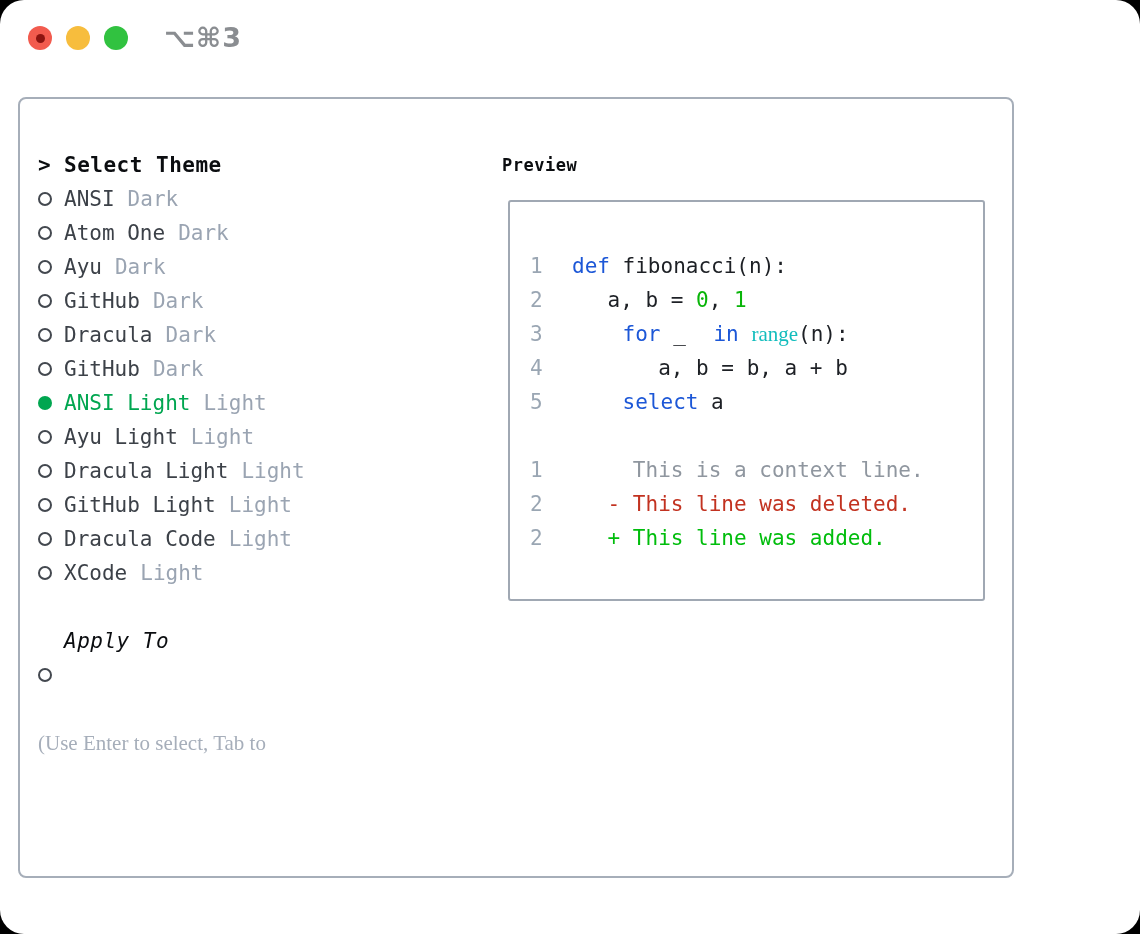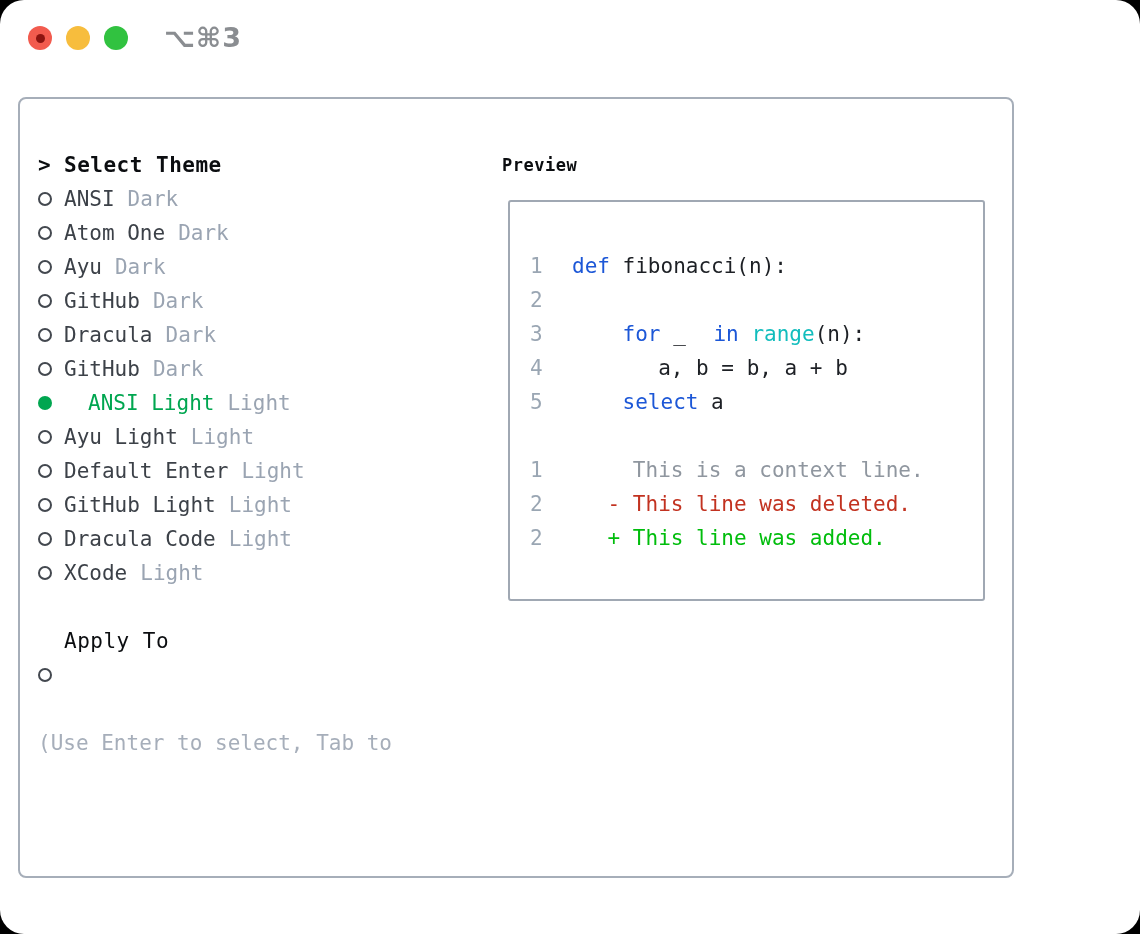--- a/index.html
+++ b/index.html
@@ -24,37 +24,37 @@
 
   .left-col{position:absolute;left:18px;top:49px;width:450px;}
   .row{height:34px;display:flex;align-items:center;font-size:21px;line-height:34px;white-space:pre;}
   .row.spacer{height:34px;}
   .pointer{display:inline-block;width:26px;font-weight:bold;color:var(--c-header-text);}
   .header-label{font-weight:bold;color:var(--c-header-text);letter-spacing:.5px;text-align:center;}
   .marker{flex:0 0 auto;width:14px;height:14px;border-radius:50%;box-sizing:border-box;
     border:2.5px solid var(--c-marker);margin-right:12px;background:transparent;}
   .marker.filled{border:none;background:var(--c-accent);}
   .name{color:var(--c-item-text);}
-  .selected .name{color:var(--c-accent);margin-left:24px;}
+  .selected .name{color:var(--c-accent);}
   .tag{color:var(--c-tag-text);margin-left:.62em;text-align:center;}
-  .apply-header{padding-left:26px;color:var(--c-header-text);letter-spacing:.5px;}
-  .help{color:var(--c-help-text);}
+  .apply-header{padding-left:26px;color:var(--c-header-text);letter-spacing:.5px;font-style:italic;}
+  .help{color:var(--c-help-text);font-family:Liberation Serif, serif;}
 
   
   .preview-title{position:absolute;left:482px;top:49px;height:34px;line-height:34px;
     font-size:17px;font-weight:bold;color:var(--c-header-text);letter-spacing:.5px;}
   .preview-box{position:absolute;left:488px;top:101px;width:477px;height:401px;box-sizing:border-box;
     border:2px solid var(--c-preview-border);border-radius:3px;background:#fff;}
   .codearea{position:absolute;left:20px;top:47px;right:8px;}
   .lineno{display:inline-block;min-width:14px;margin-right:13px;color:var(--c-lineno);}
   .codetext{white-space:pre;}
   .tok-keyword{color:var(--c-keyword);margin-left:15px;}
   .tok-plain{color:var(--c-code-text);}
   .tok-number{color:var(--c-number);}
-  .tok-builtin{color:var(--c-builtin);}
+  .tok-builtin{color:var(--c-builtin);font-family:Liberation Serif, serif;}
   .diff-context{color:var(--c-context);}
   .diff-deleted{color:var(--c-deleted);}
   .diff-added{color:var(--c-added);}
 </style>
 </head>
 <body>
 
 <div class="screen">
   <div class="window">
 
@@ -75,41 +75,41 @@
         </div>
         <div id="theme-list">
             <div class="row list-item"><span class="marker"></span><span class="name">ANSI</span><span class="tag">Dark</span></div>
             <div class="row list-item"><span class="marker"></span><span class="name">Atom One</span><span class="tag">Dark</span></div>
             <div class="row list-item"><span class="marker"></span><span class="name">Ayu</span><span class="tag">Dark</span></div>
             <div class="row list-item"><span class="marker"></span><span class="name">GitHub</span><span class="tag">Dark</span></div>
             <div class="row list-item"><span class="marker"></span><span class="name">Dracula</span><span class="tag">Dark</span></div>
             <div class="row list-item"><span class="marker"></span><span class="name">GitHub</span><span class="tag">Dark</span></div>
             <div class="row list-item selected"><span class="marker filled"></span><span class="name">ANSI Light</span><span class="tag">Light</span></div>
             <div class="row list-item"><span class="marker"></span><span class="name">Ayu Light</span><span class="tag">Light</span></div>
-            <div class="row list-item"><span class="marker"></span><span class="name">Default Enter</span><span class="tag">Light</span></div>
+            <div class="row list-item"><span class="marker"></span><span class="name">Dracula Light</span><span class="tag">Light</span></div>
             <div class="row list-item"><span class="marker"></span><span class="name">GitHub Light</span><span class="tag">Light</span></div>
             <div class="row list-item"><span class="marker"></span><span class="name">Dracula Code</span><span class="tag">Light</span></div>
             <div class="row list-item"><span class="marker"></span><span class="name">XCode</span><span class="tag">Light</span></div>
           </div>
         <div class="row spacer"></div>
         <div class="row apply-header">Apply To</div>
         <div id="apply-list">
             <div class="row list-item"><span class="marker"></span></div>
           </div>
         <div class="row spacer"></div>
         <div id="help-lines">
             <div class="row help">(Use Enter to select, Tab to</div>
           </div>
       </div>
 
       <div class="preview-title">Preview</div>
       <div class="preview-box">
         <div class="codearea" id="code-area">
             <div class="row"><span class="lineno">1</span><span class="codetext"><span class="tok-keyword">def</span><span class="tok-plain"> fibonacci(n):</span></span></div>
-            <div class="row"><span class="lineno">2</span></div>
+            <div class="row"><span class="lineno">2</span><span class="codetext"><span class="tok-plain">    a, b = </span><span class="tok-number">0</span><span class="tok-plain">, </span><span class="tok-number">1</span></span></div>
             <div class="row"><span class="lineno">3</span><span class="codetext"><span class="tok-plain">    </span><span class="tok-keyword">for</span><span class="tok-plain"> _ </span><span class="tok-keyword">in</span><span class="tok-plain"> </span><span class="tok-builtin">range</span><span class="tok-plain">(n):</span></span></div>
             <div class="row"><span class="lineno">4</span><span class="codetext"><span class="tok-plain">        a, b = b, a + b</span></span></div>
             <div class="row"><span class="lineno">5</span><span class="codetext"><span class="tok-plain">    </span><span class="tok-keyword">select</span><span class="tok-plain"> a</span></span></div>
             <div class="row spacer"></div>
             <div class="row"><span class="lineno">1</span><span class="codetext diff-context">      This is a context line.</span></div>
             <div class="row"><span class="lineno">2</span><span class="codetext diff-deleted">    - This line was deleted.</span></div>
             <div class="row"><span class="lineno">2</span><span class="codetext diff-added">    + This line was added.</span></div>
           </div>
       </div>
 

